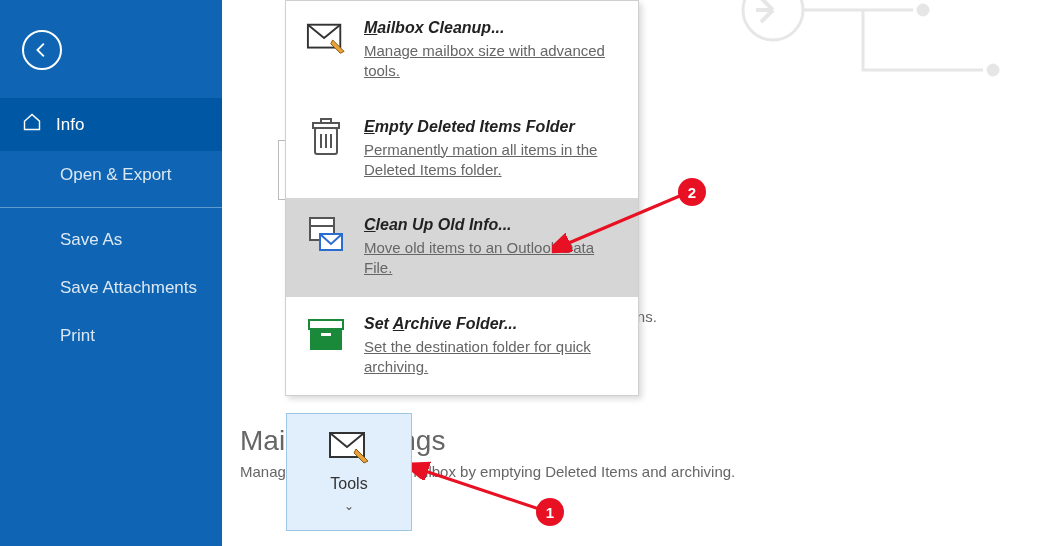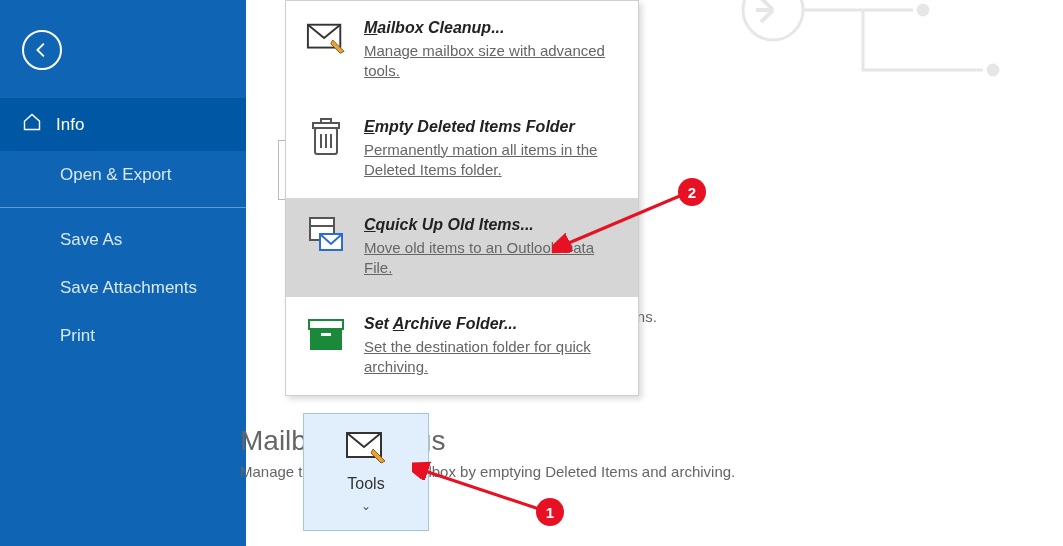--- a/index.html
+++ b/index.html
@@ -9,21 +9,21 @@
       height: 546px;
       overflow: hidden;
       background: #fff;
       position: relative;
     }
 
     .sidebar {
       position: absolute;
       left: 0;
       top: 0;
-      width: 246px;
+      width: 222px;
       height: 100%;
       background: #0f65b3;
       color: #fff;
       padding-top: 30px;
     }
     .back-circle {
       width: 40px;
       height: 40px;
       border: 2px solid #fff;
       border-radius: 50%;
@@ -96,21 +96,21 @@
       position: absolute;
       top: 425px;
       left: 240px;
       right: 20px;
     }
     .bg-section2 .hdr { font-size: 28px; font-weight: 300; color: #666; }
     .bg-section2 .txt { font-size: 15px; color: #666; margin-top: 6px; }
 
     .tools-button {
       position: absolute;
-      left: 303px;
+      left: 286px;
       top: 413px;
       width: 126px;
       height: 118px;
       border: 1px solid #9ec7e6;
       background: #e1eefb;
       display: flex;
       flex-direction: column;
       align-items: center;
       justify-content: center;
       gap: 6px;
@@ -300,21 +300,21 @@
   <div class="dd-item highlight">
     <div class="dd-ico">
       <svg width="40" height="40" viewBox="0 0 40 40">
         <rect x="4" y="2" width="24" height="22" fill="#fff" stroke="#555" stroke-width="2"></rect>
         <line x1="4" y1="10" x2="28" y2="10" stroke="#555" stroke-width="2"></line>
         <rect x="14" y="18" width="22" height="16" fill="#fff" stroke="#2b6cd1" stroke-width="2"></rect>
         <polyline points="14,18 25,28 36,18" fill="none" stroke="#2b6cd1" stroke-width="2"></polyline>
       </svg>
     </div>
     <div class="dd-text">
-      <div class="t"><span></span><span class="ul">C</span><span>quick Up Old Items...</span></div>
+      <div class="t"><span></span><span class="ul">C</span><span>lean Up Old Info...</span></div>
       <div class="d">Move old items to an Outlook Data File.</div>
     </div>
   </div>
 
   <div class="dd-item">
     <div class="dd-ico">
       <svg width="38" height="34" viewBox="0 0 38 34">
         <rect x="2" y="2" width="34" height="9" fill="#fff" stroke="#1a8a3a" stroke-width="2"></rect>
         <rect x="4" y="11" width="30" height="20" fill="#1a8a3a" stroke="#1a8a3a" stroke-width="2"></rect>
         <rect x="14" y="15" width="10" height="3" fill="#fff"></rect>

